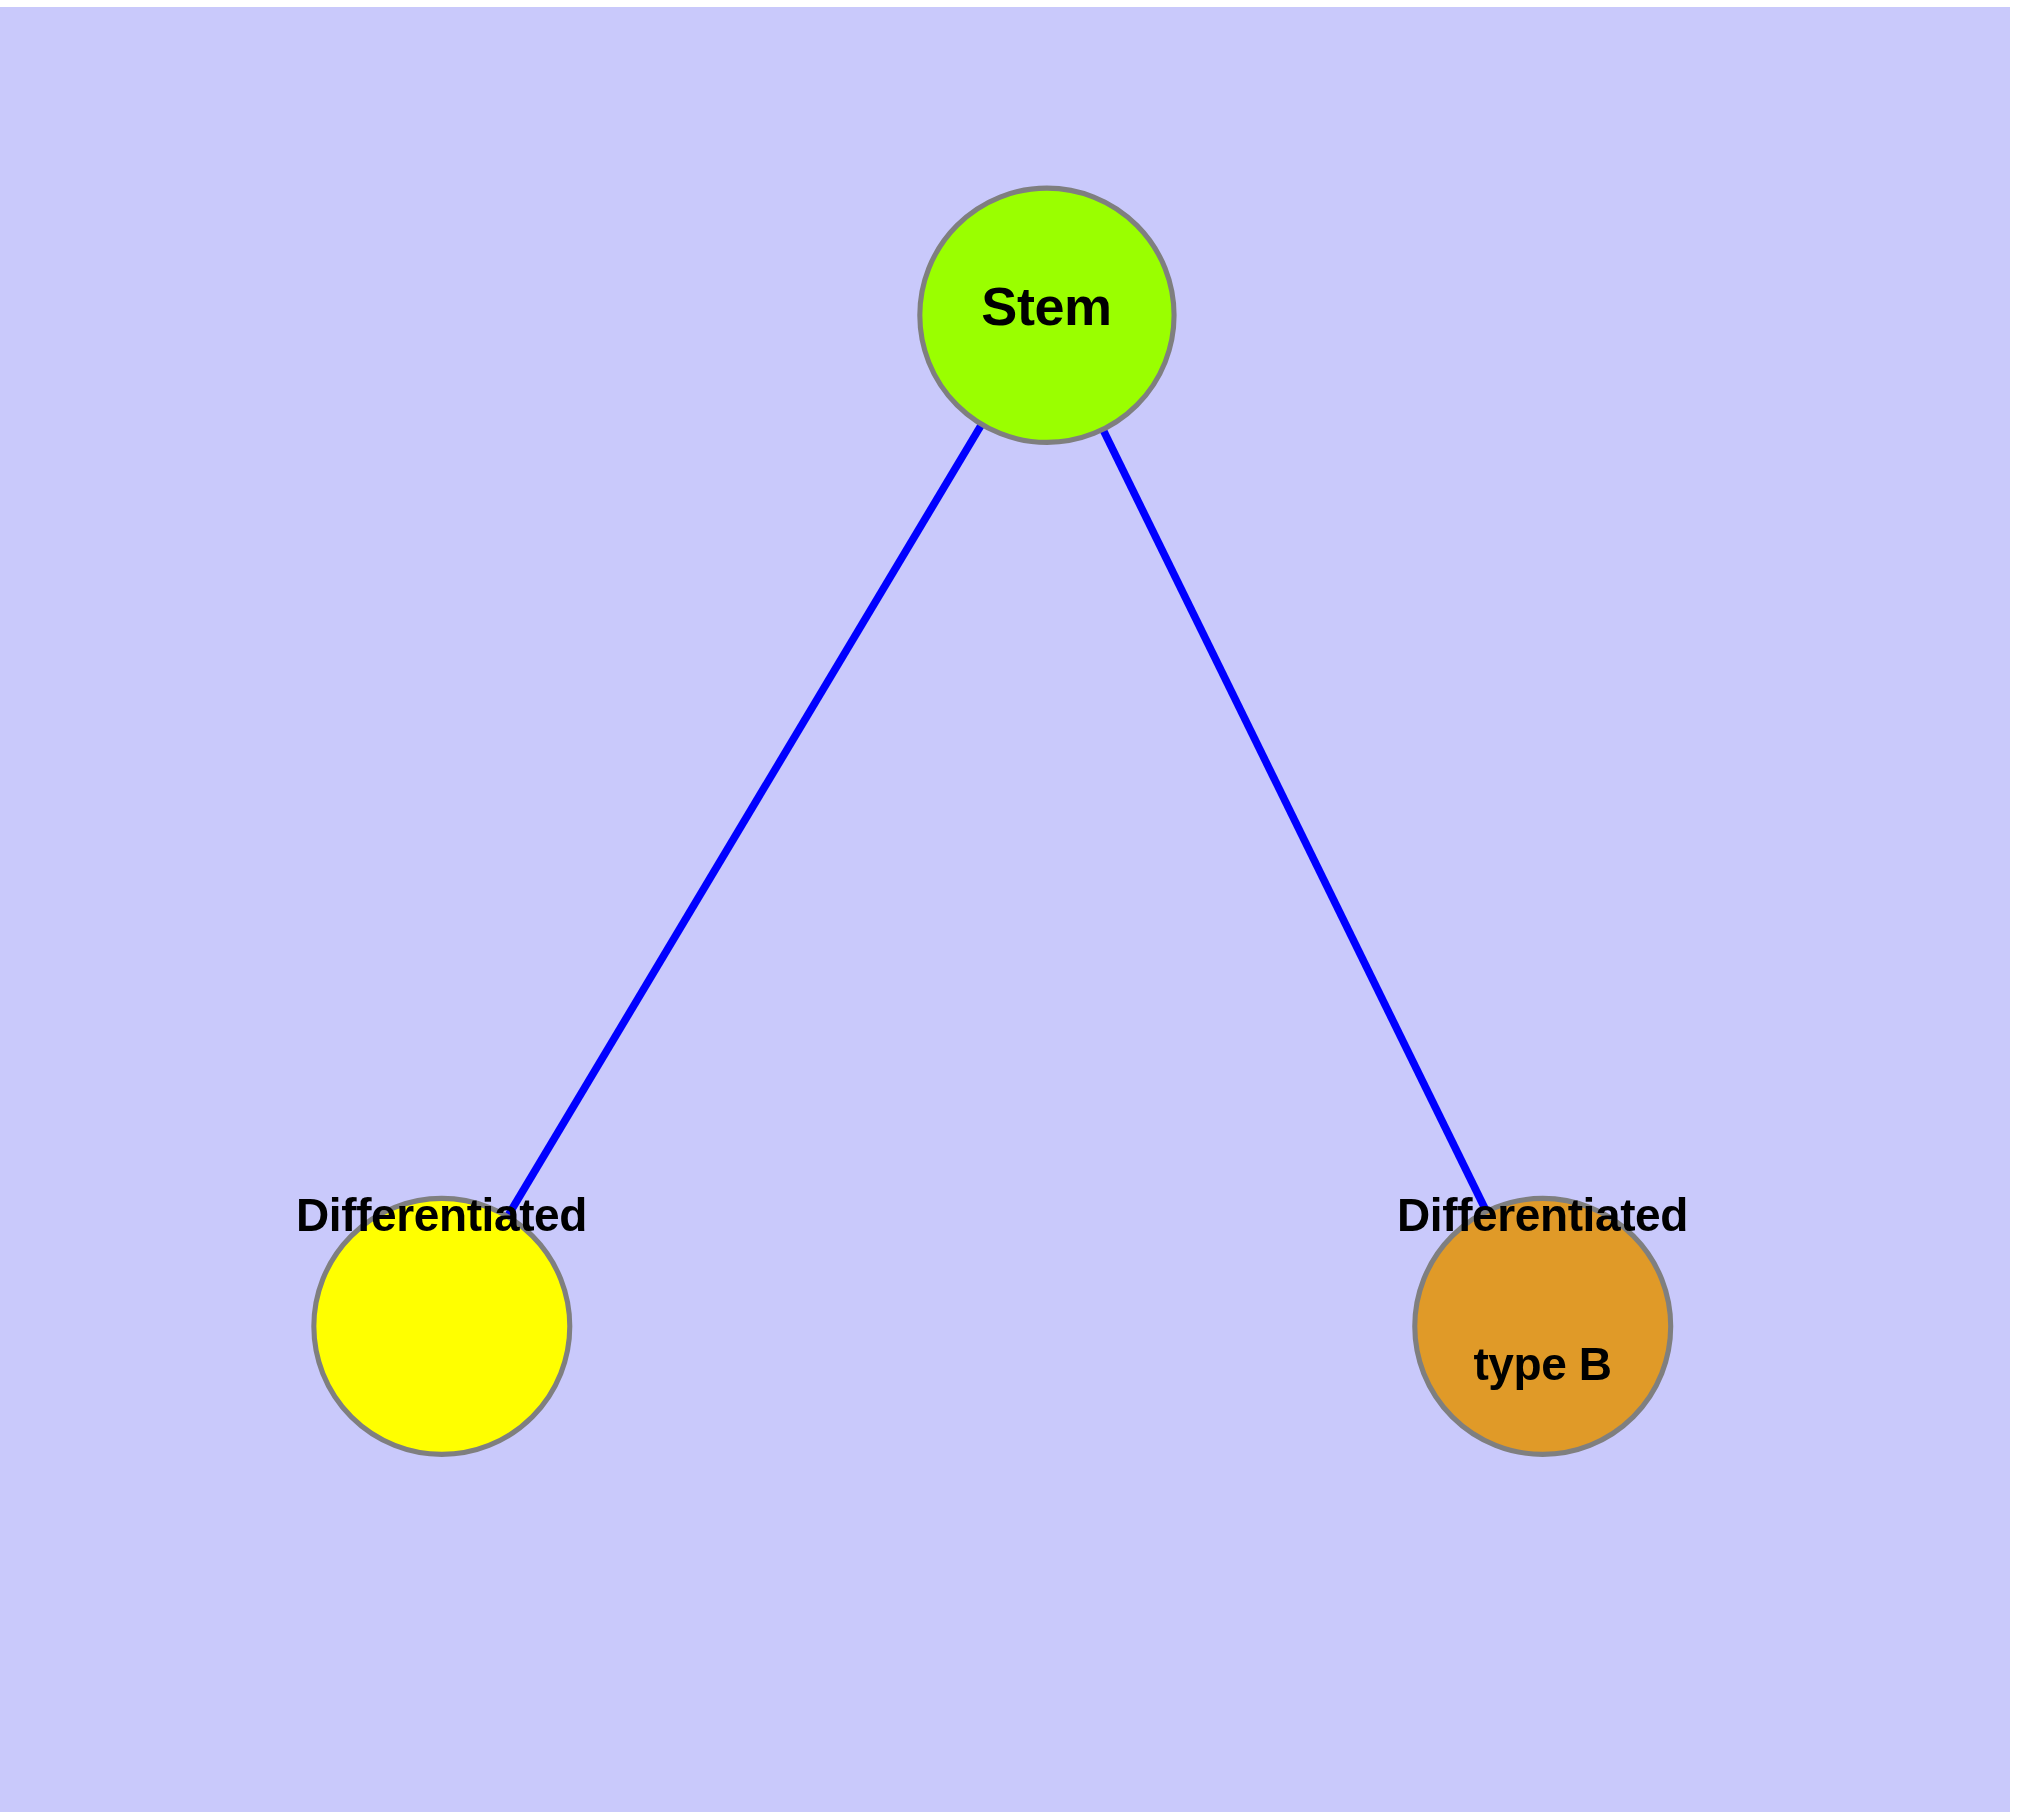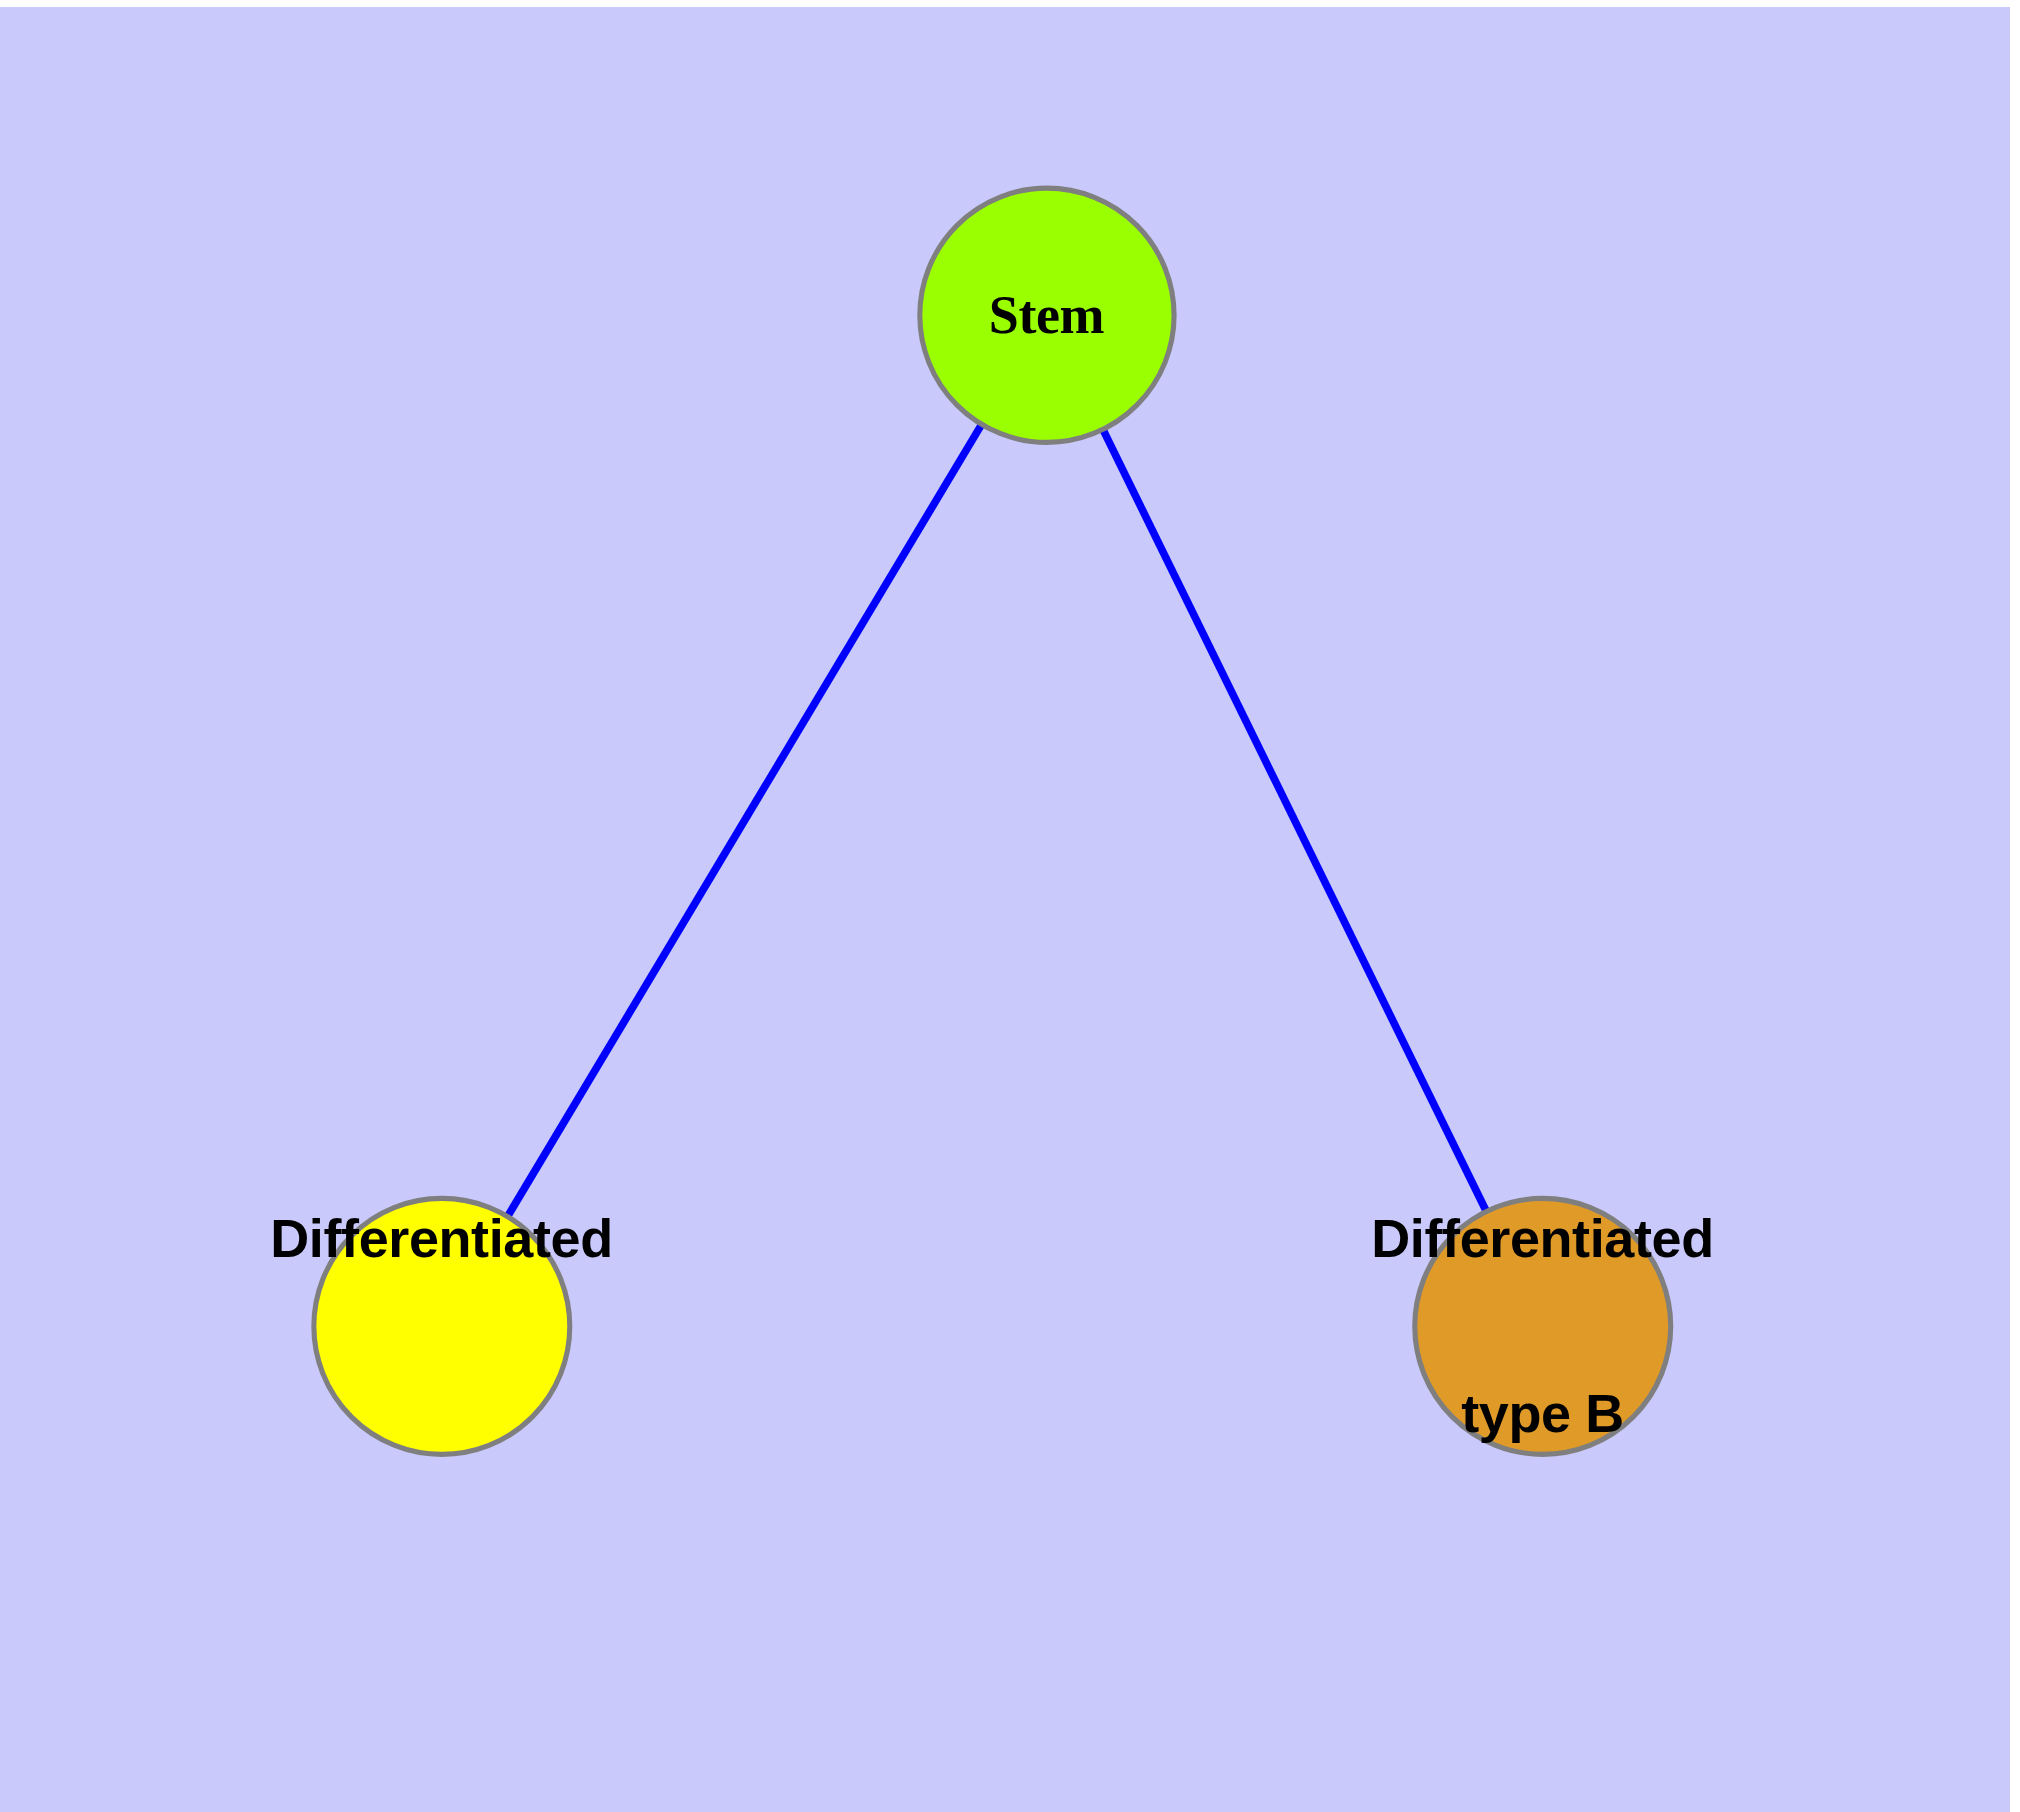--- a/index.html
+++ b/index.html
@@ -41,21 +41,21 @@
     line-height: 1.08;
     letter-spacing: -0.4px;
     pointer-events: none;
     -webkit-font-smoothing: antialiased;
   }
   .node-label.stem {
     font-size: 54px;
     width: 509px;
   }
   .node-label.two-line {
-    font-size: 54px;
+    font-size: 46px;
     width: 763px;
   }
   .label-line { display: block; }
 </style>
 </head>
 <body>
 
 <div id="canvas">
 
   <div id="plot-background"></div>
@@ -67,21 +67,21 @@
       <line x1="1300.16087663558" y1="504.88363389102034" x2="1754.3988471709363" y2="1431.2185037178242" stroke="#0000ff" stroke-width="9" stroke-linecap="butt"></line>
     </g>
 
     <g>
       <circle cx="1235" cy="372" r="150" fill="#9aff00" stroke="#7f7f7f" stroke-width="6"></circle>
       <circle cx="521" cy="1565" r="151" fill="#ffff00" stroke="#7f7f7f" stroke-width="6"></circle>
       <circle cx="1820" cy="1565" r="151" fill="#e09a28" stroke="#7f7f7f" stroke-width="6"></circle>
     </g>
   </svg>
 
-  <div class="node-label stem" style="left: 792px; top: 169px; font-family: Liberation Serif, serif;">
+  <div class="node-label stem" style="left: 792px; top: 160px;">
     <span class="label-line">Stem</span>
   </div>
 
   <div class="node-label two-line" style="left: 60px; top: 1092px;">
     <span class="label-line">Differentiated</span>
   </div>
 
   <div class="node-label two-line" style="left: 1161px; top: 1092px;">
     <span class="label-line">Differentiated</span>
     <span class="label-line">type B</span>

